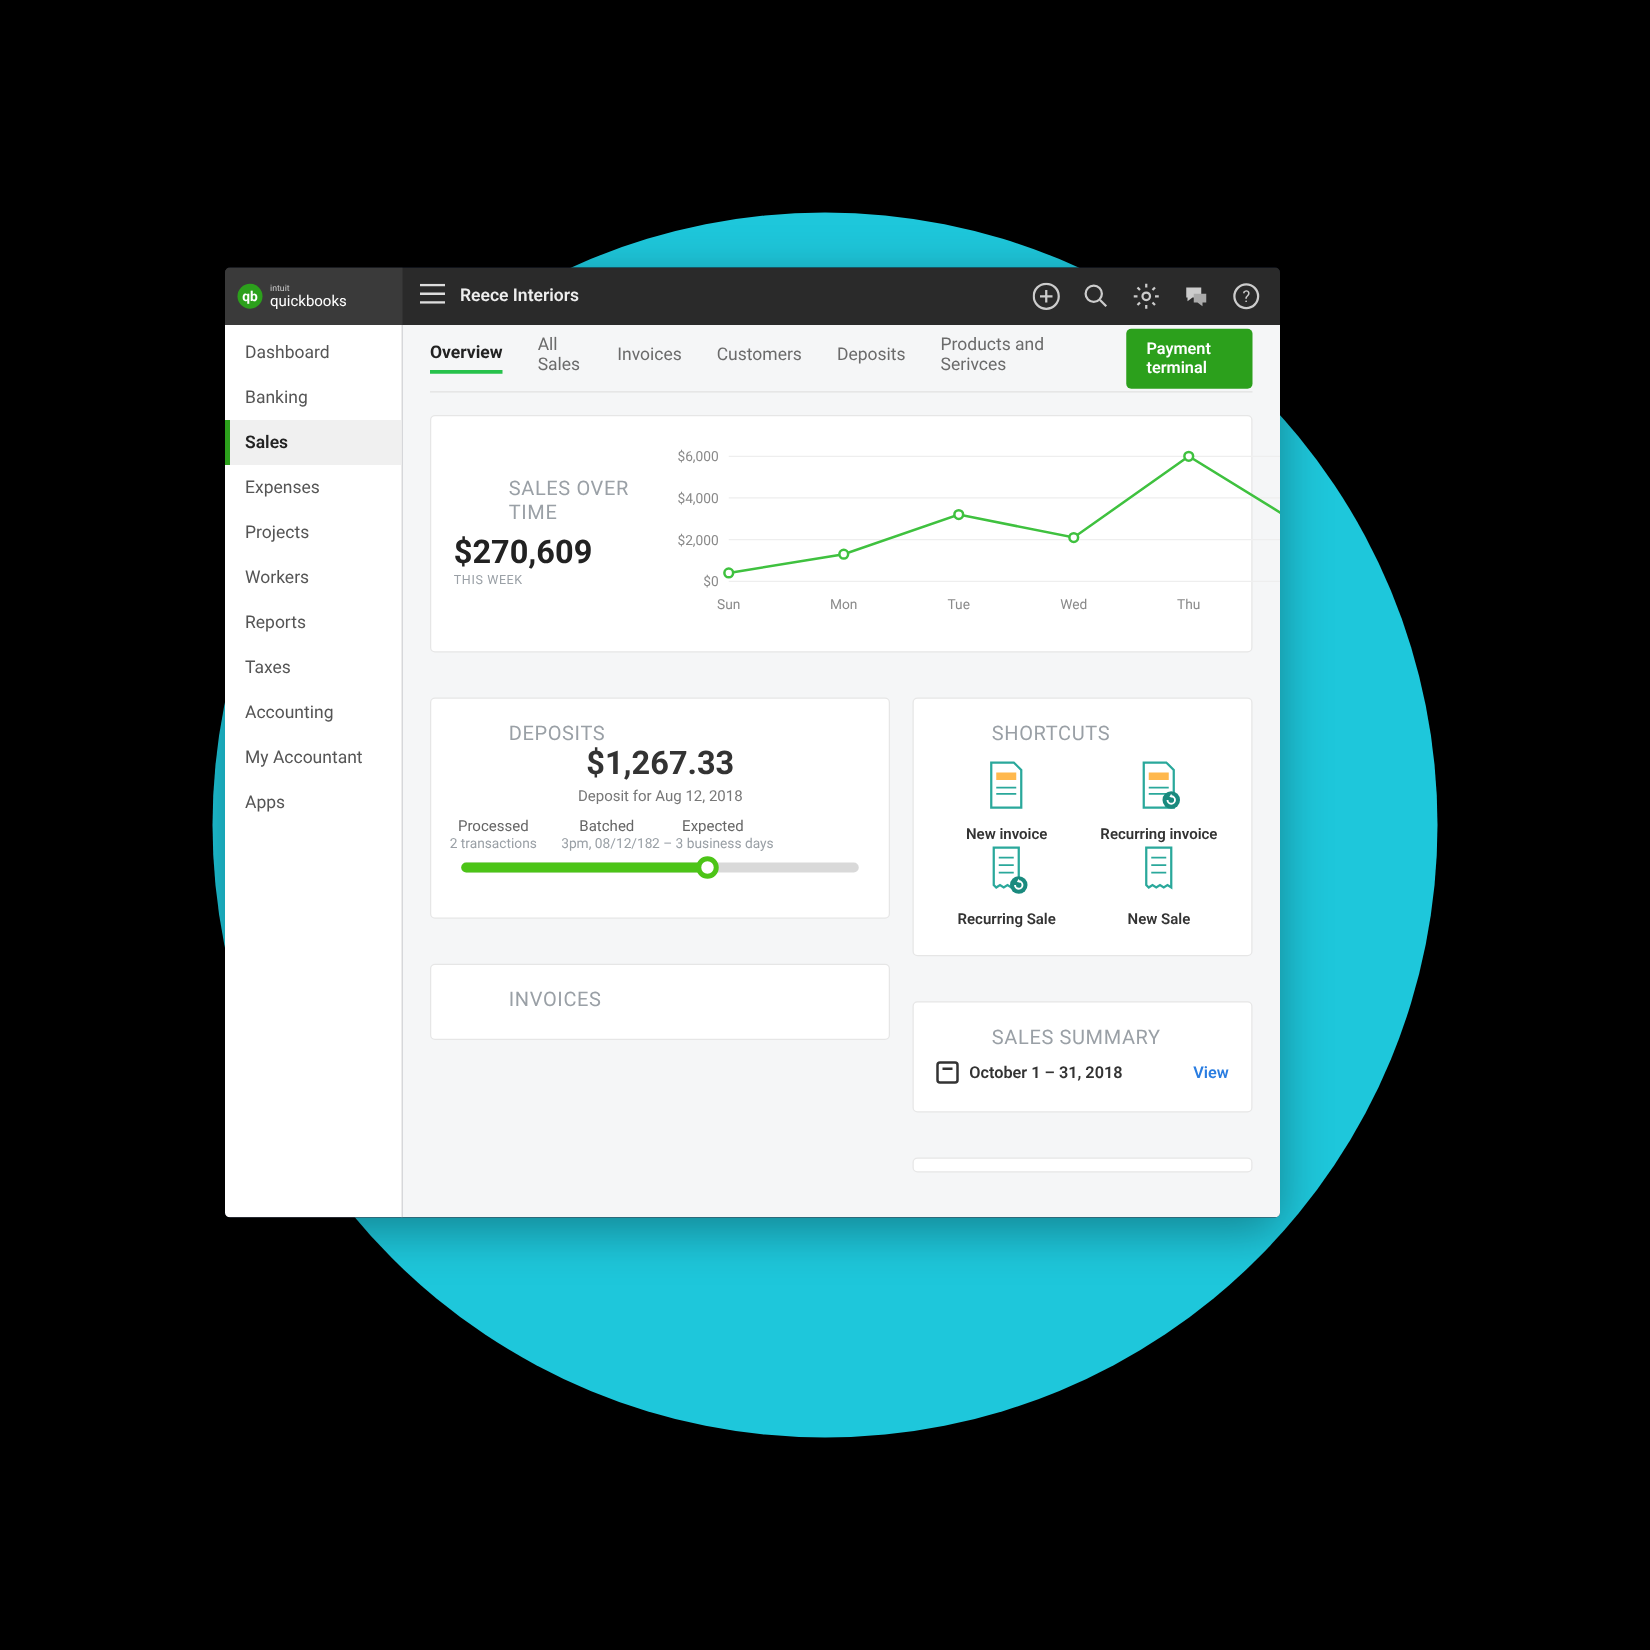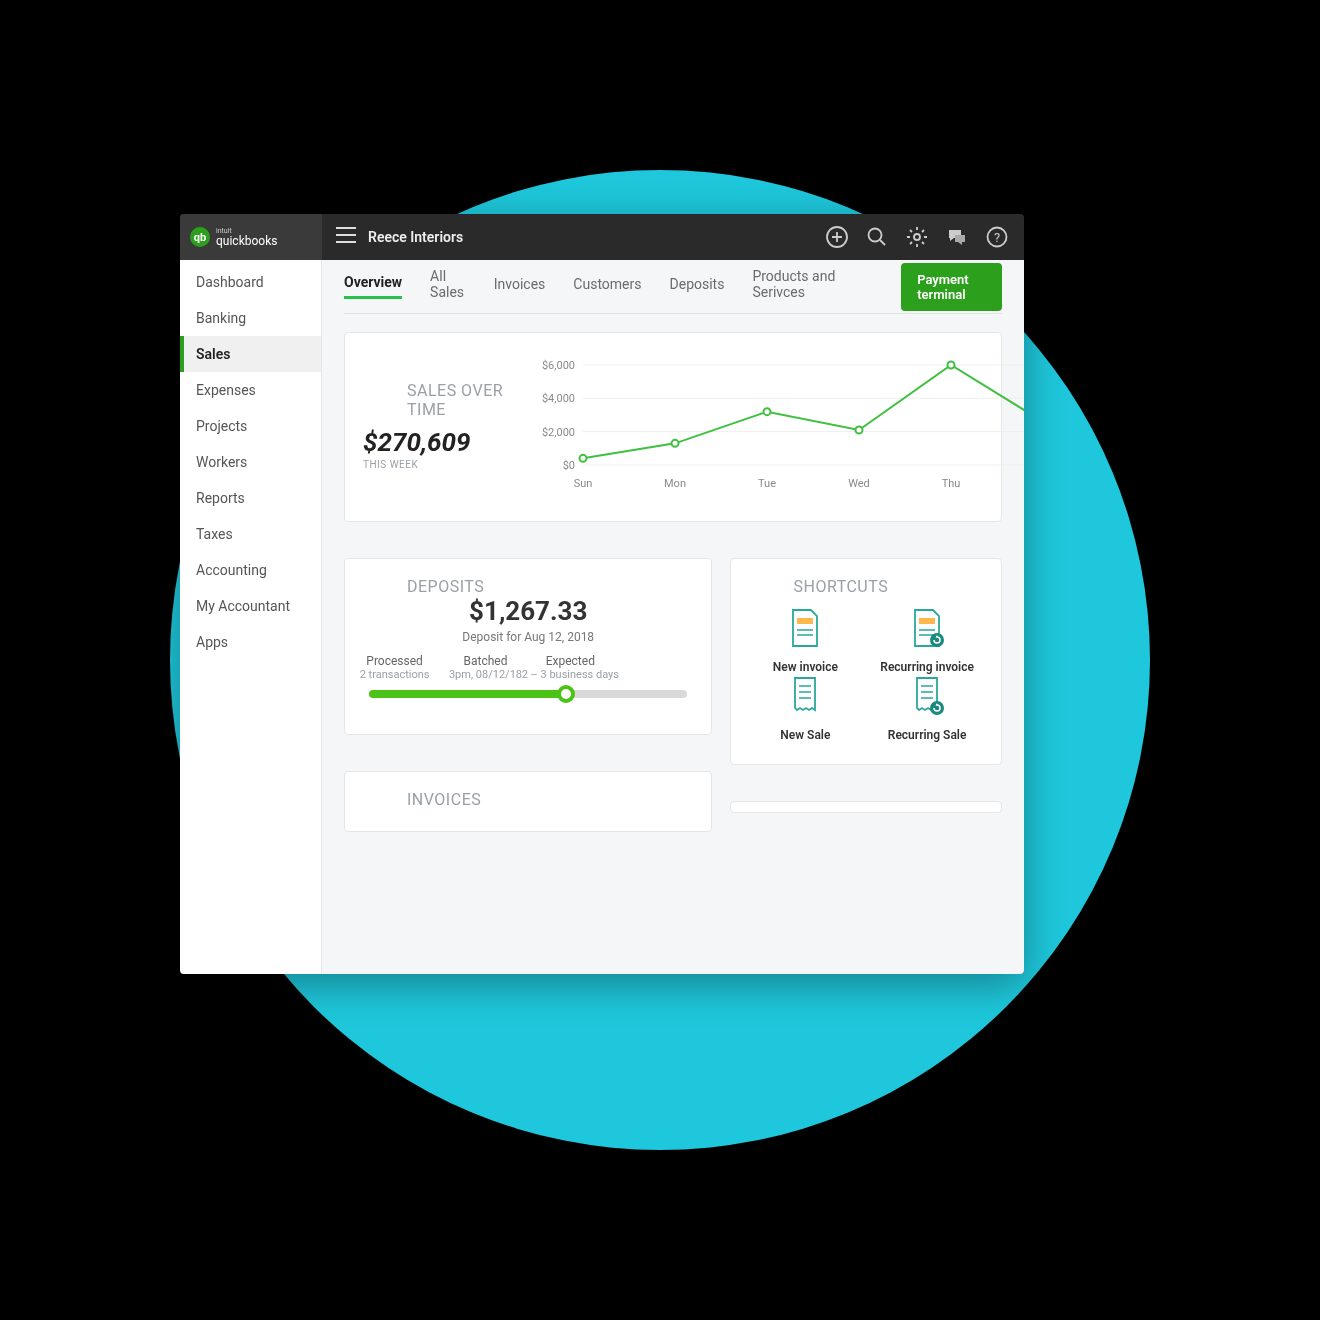--- a/index.html
+++ b/index.html
@@ -22,21 +22,21 @@
   .main { flex:1; background:#f5f6f7; padding:0 22px 14px 22px; overflow:hidden; }
   .tabs { display:flex; align-items:center; height:54px; border-bottom:1px solid #e1e1e1; gap:28px; }
   .tab { font-size:14px; color:#6b6b6b; cursor:pointer; padding-bottom:6px; }
   .tab.active { color:#222; font-weight:700; border-bottom:3px solid #27c24c; }
   .tabspacer { flex:1; }
   .btn-primary { background:#2ca01c; color:#fff; padding:9px 16px; border-radius:4px; font-size:13px; font-weight:600; cursor:pointer; }
   .card { background:#fff; border:1px solid #e6e6e6; border-radius:4px; padding:18px 18px 22px; margin-top:18px; }
   .card-title { text-transform:uppercase; color:#9aa0a6; font-size:16px; letter-spacing:.5px;margin-left:44px; }
   .sot-row { display:flex; align-items:center; gap:20px; }
   .sot-left { min-width:150px; }
-  .sot-amount { font-size:26px; font-weight:700; color:#222; margin-top:8px;font-style:italic; }
+  .sot-amount { font-size:26px; font-weight:700; color:#222; margin-top:8px; }
   .sot-sub { font-size:10px; color:#9aa0a6; letter-spacing:.5px; margin-top:2px; }
   .sot-right { margin-left:auto; font-size:12px; color:#555; display:flex; align-items:center; gap:4px; cursor:pointer; }
   .chart { padding-top:4px; }
   .chart svg text { font-size:11px; fill:#8a8a8a; }
   .cols { display:flex; gap:18px; margin-top:18px; align-items:flex-start; }
   .colL { flex:0 0 56%; display:flex; flex-direction:column; gap:18px;}
   .colR { flex:1; display:flex; flex-direction:column; gap:18px; }
   .dep-amt { text-align:center; font-size:26px; font-weight:700; color:#333;}
   .dep-sub { text-align:center; font-size:12px; color:#777; margin-top:4px; }
   .progress { position:relative; margin-top:46px; padding:0 6px 6px; }
@@ -240,36 +240,46 @@
                       <circle cx="28" cy="32" r="7" fill="#1a8a7e"></circle>
                       <path d="M25 32a3 3 0 1 0 3-3" fill="none" stroke="#fff" stroke-width="1.5"></path>
                       <path d="M28 27l-1.5 2.5L29 30z" fill="#fff"></path>
                     </svg></span>
                 <span class="lbl">Recurring invoice</span>
               </div>
               <div class="sc-item">
                 <span><svg width="36" height="40" viewBox="0 0 36 40">
                       <path d="M8 2h20v32l-3-2-3 2-3-2-3 2-3-2-3 2-2-2z" fill="none" stroke="#2aa89b" stroke-width="1.8"></path>
                       <path d="M12 10h12M12 16h12M12 22h12" stroke="#2aa89b" stroke-width="1.4"></path>
-                    </svg></span>
-                <span class="lbl">New Sale</span>
-              </div>
-              <div class="sc-item">
-                <span><svg width="36" height="40" viewBox="0 0 36 40">
-                      <path d="M8 2h20v32l-3-2-3 2-3-2-3 2-3-2-3 2-2-2z" fill="none" stroke="#2aa89b" stroke-width="1.8"></path>
-                      <path d="M12 10h12M12 16h12M12 22h12" stroke="#2aa89b" stroke-width="1.4"></path>
                       <circle cx="28" cy="32" r="7" fill="#1a8a7e"></circle>
                       <path d="M25 32a3 3 0 1 0 3-3" fill="none" stroke="#fff" stroke-width="1.5"></path>
                       <path d="M28 27l-1.5 2.5L29 30z" fill="#fff"></path>
                     </svg></span>
                 <span class="lbl">Recurring Sale</span>
               </div>
+              <div class="sc-item">
+                <span><svg width="36" height="40" viewBox="0 0 36 40">
+                      <path d="M8 2h20v32l-3-2-3 2-3-2-3 2-3-2-3 2-2-2z" fill="none" stroke="#2aa89b" stroke-width="1.8"></path>
+                      <path d="M12 10h12M12 16h12M12 22h12" stroke="#2aa89b" stroke-width="1.4"></path>
+                    </svg></span>
+                <span class="lbl">New Sale</span>
+              </div>
             </div>
           </div>
 
+          <div class="card summary">
+            <div class="card-title">SALES SUMMARY</div>
+            <div class="row">
+              <div class="date">
+                <span class="calicon"></span>
+                <span>October 1 – 31, 2018</span>
+              </div>
+              <div class="view">View</div>
+            </div>
+          </div>
 
           <div class="card" style="height:12px; padding:0;"></div>
         </div>
       </div>
 
     </div>
   </div>
 </div>
 
 </body></html>

